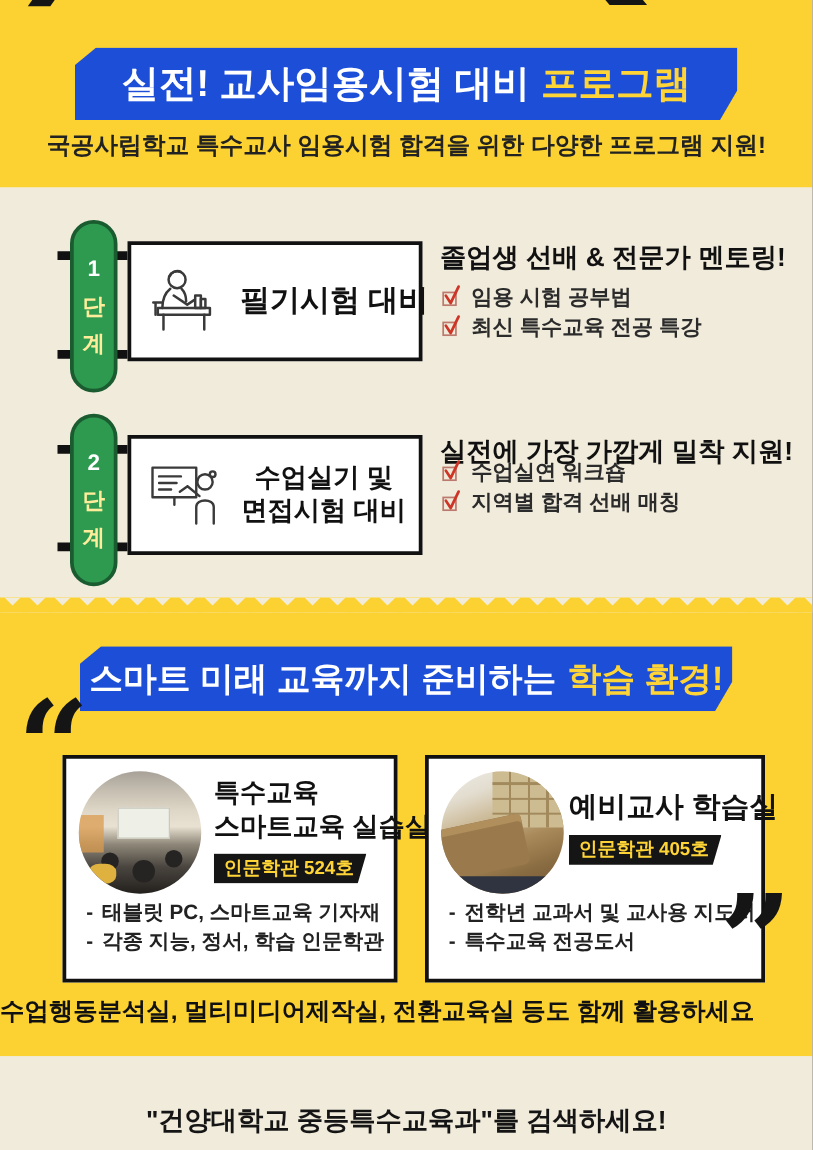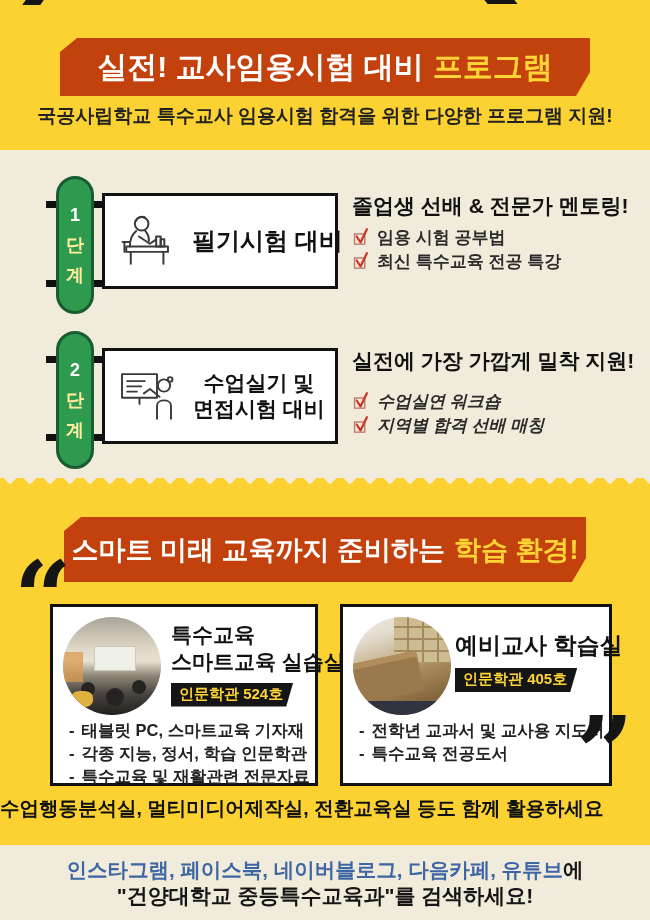--- a/index.html
+++ b/index.html
@@ -12,25 +12,25 @@
             background-image:linear-gradient(45deg,#FBD232 50%,transparent 50%),
                              linear-gradient(-45deg,#FBD232 50%,transparent 50%);
             background-size:20px 12px; background-repeat:repeat-x; }
   .sec-yellow-main { position:absolute; left:0; top:490px; width:650px; height:355px; background:#FBD232; }
   .sec-cream-bottom { position:absolute; left:0; top:845px; width:650px; height:75px; background:#F1EBDB; }
 
   .deco-sliver { position:absolute; background:#151515; }
   .deco-1 { left:24px; top:0; width:18px; height:5px; transform:skewX(-35deg); }
   .deco-2 { left:486px; top:0; width:30px; height:4px; transform:skewX(40deg); }
 
-  .banner { position:absolute; background:#c2410c; display:flex; align-items:center; justify-content:center;
+  .banner { position:absolute; background:#1d4ed8; display:flex; align-items:center; justify-content:center;
             gap:9px; white-space:nowrap; font-weight:800;
             clip-path:polygon(17px 0, 100% 0, 100% calc(100% - 24px), calc(100% - 14px) 100%, 0 100%, 0 14px); }
   .banner-1 { left:60px; top:38px; width:530px; height:58px; font-size:30px; }
-  .banner-2 { left:64px; top:517px; width:522px; height:65px; font-size:27px; }
+  .banner-2 { left:64px; top:517px; width:522px; height:52px; font-size:27px; }
   .banner .t-white { color:#ffffff; }
   .banner .t-yellow { color:#FFD437; }
 
   .subtitle { position:absolute; left:0; top:103px; width:650px; text-align:center;
               font-size:19px; font-weight:700; color:#222; white-space:nowrap; }
 
   
   .bar { position:absolute; height:7px; background:#111; z-index:0; }
   .pill { position:absolute; width:38px; height:138px; background:#2D9A50; border:3px solid #1A5C30;
           border-radius:20px; z-index:2; display:flex; flex-direction:column; align-items:center;
@@ -180,21 +180,21 @@
       <circle cx="59" cy="13" r="2.6"></circle>
       <path d="M44 58 V43 C44 35 60 35 60 43 V58"></path>
       <path d="M47 33 L36 24 M36 24 L29 29"></path>
     </svg>
     <div class="box-title">
       <div>수업실기 및</div>
       <div>면접시험 대비</div>
     </div>
   </div>
   <div class="step-heading" style="top:347px;">실전에 가장 가깝게 밀착 지원!</div>
-  <div class="check-list" style="top:392px;font-style:italic;">
+  <div class="check-list" style="top:368px;">
     <div class="check-item">
       <svg width="17" height="21" viewBox="0 0 20 22" fill="none">
         <rect x="3" y="8" width="12" height="12" stroke="#bb7a6d" stroke-width="1.6"></rect>
         <path d="M5.5 11 L10 18 L17.5 2.5" stroke="#cf3526" stroke-width="2.6" stroke-linecap="round" stroke-linejoin="round"></path>
       </svg>
       <span>수업실연 워크숍</span>
     </div>
     <div class="check-item">
       <svg width="17" height="21" viewBox="0 0 20 22" fill="none">
         <rect x="3" y="8" width="12" height="12" stroke="#bb7a6d" stroke-width="1.6"></rect>
@@ -224,21 +224,20 @@
     <div class="card-head">
       <div class="card-title">
         <div>특수교육</div>
         <div>스마트교육 실습실</div>
       </div>
       <span class="room-badge">인문학관 524호</span>
     </div>
     <div class="features">
       <div class="feature">태블릿 PC, 스마트교육 기자재</div>
       <div class="feature">각종 지능, 정서, 학습 인문학관</div>
-      <div class="feature">특수교육 및 재활관련 전문자료</div>
     </div>
   </div>
 
   <div class="card card-right">
     <div class="photo photo-study">
       <div class="shelf"></div>
       <div class="desk"></div>
       <div class="dark"></div>
     </div>
     <div class="card-head">
@@ -249,18 +248,15 @@
       <span class="room-badge">인문학관 405호</span>
     </div>
     <div class="features">
       <div class="feature">전학년 교과서 및 교사용 지도서</div>
       <div class="feature">특수교육 전공도서</div>
     </div>
   </div>
 
   <div class="footnote">수업행동분석실, 멀티미디어제작실, 전환교육실 등도 함께 활용하세요</div>
 
-  <div class="footer-line1">
-    <span class="blue">인스타그램, 페이스북, 네이버블로그, 다음카페, 유튜브</span><span>에</span>
-  </div>
   <div class="footer-line2">"건양대학교 중등특수교육과"를 검색하세요!</div>
 
 </div>
 
 </body></html>

